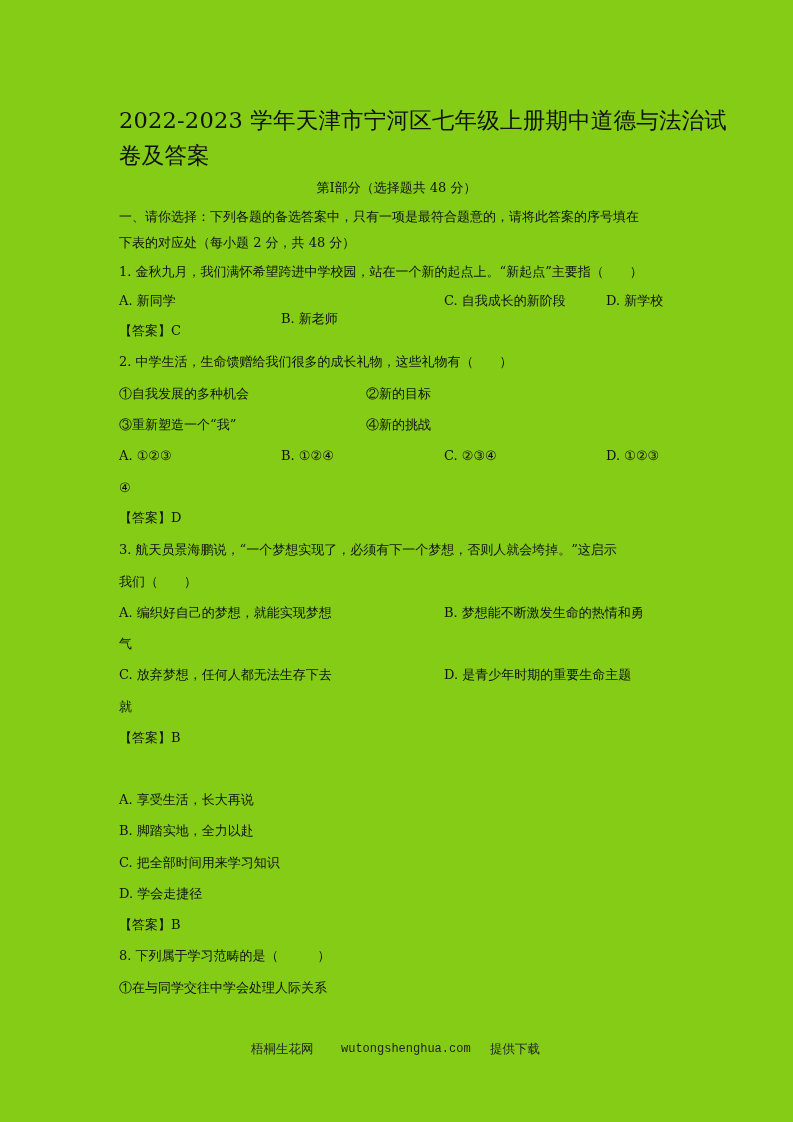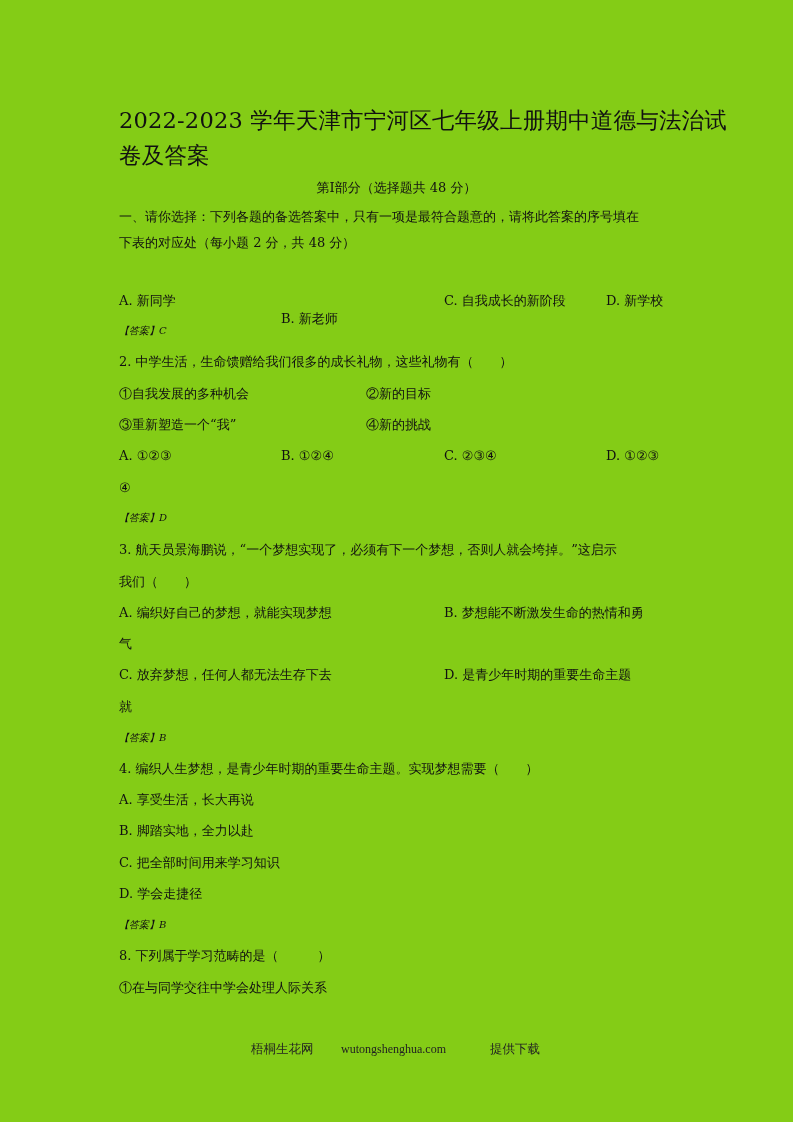--- a/index.html
+++ b/index.html
@@ -5,37 +5,38 @@
   html, body { margin: 0; padding: 0; background: #ffffff; }
   body { width: 793px; height: 1122px; position: relative; overflow: hidden;
          font-family: "DejaVu Serif", "Liberation Serif", serif; color: #111; }
   .page { position: absolute; left: 0; top: 0; width: 793px; height: 1122px; background: #84cc16; }
   .title { position: absolute; left: 119px; width: 560px; font-size: 22.5px; line-height: 24px; letter-spacing: 0.2px; white-space: nowrap; color: #111; }
   .t1 { top: 108px; }
   .t2 { top: 143px; }
   .section { position: absolute; left: 0; width: 793px; top: 180px; text-align: center; font-size: 13px; line-height: 16px; color: #111; }
   .line { position: absolute; left: 119px; font-size: 13px; line-height: 16px; white-space: nowrap; color: #111; text-align: center; }
   .col { position: absolute; font-size: 13px; line-height: 16px; white-space: nowrap; color: #111; }
-  .answer { position: absolute; left: 119px; font-size: 10px; line-height: 16px; white-space: nowrap; color: #111; font-style: italic; }
+  .answer { position: absolute; left: 119px; font-size: 13px; line-height: 16px; white-space: nowrap; color: #111; }
   .footer { position: absolute; top: 1041px; font-size: 12.5px; line-height: 16px; white-space: nowrap; color: #222; }
-  .footer-url { font-family: Liberation Serif, serif; font-size: 12px; }
+  .footer-url { font-family: Liberation Mono, monospace; font-size: 12px; }
 </style>
 </head>
 <body>
 
 <div class="page">
 
   <div class="title t1">2022-2023 学年天津市宁河区七年级上册期中道德与法治试</div>
   <div class="title t2">卷及答案</div>
 
   <div class="section">第Ⅰ部分（选择题共 48 分）</div>
 
   <div class="line" style="top:209px">一、请你选择：下列各题的备选答案中，只有一项是最符合题意的，请将此答案的序号填在</div>
   <div class="line" style="top:235px">下表的对应处（每小题 2 分，共 48 分）</div>
 
+  <div class="line" style="top:264px">1. 金秋九月，我们满怀希望跨进中学校园，站在一个新的起点上。“新起点”主要指（　　）</div>
   <div class="col" style="top:293px;left:119px">A. 新同学</div>
   <div class="col" style="top:311px;left:281px">B. 新老师</div>
   <div class="col" style="top:293px;left:444px">C. 自我成长的新阶段</div>
   <div class="col" style="top:293px;left:606px">D. 新学校</div>
   <div class="answer" style="top:323px">【答案】C</div>
 
   <div class="line" style="top:354px">2. 中学生活，生命馈赠给我们很多的成长礼物，这些礼物有（　　）</div>
   <div class="col" style="top:386px;left:119px">①自我发展的多种机会</div>
   <div class="col" style="top:386px;left:366px">②新的目标</div>
   <div class="col" style="top:417px;left:119px">③重新塑造一个“我”</div>
@@ -50,21 +51,20 @@
   <div class="line" style="top:542px">3. 航天员景海鹏说，“一个梦想实现了，必须有下一个梦想，否则人就会垮掉。”这启示</div>
   <div class="line" style="top:574px">我们（　　）</div>
   <div class="col" style="top:605px;left:119px">A. 编织好自己的梦想，就能实现梦想</div>
   <div class="col" style="top:605px;left:444px">B. 梦想能不断激发生命的热情和勇</div>
   <div class="col" style="top:636px;left:119px">气</div>
   <div class="col" style="top:667px;left:119px">C. 放弃梦想，任何人都无法生存下去</div>
   <div class="col" style="top:667px;left:444px">D. 是青少年时期的重要生命主题</div>
   <div class="col" style="top:699px;left:119px">就</div>
   <div class="answer" style="top:730px">【答案】B</div>
 
-  <div class="line" style="top:761px">4. 编织人生梦想，是青少年时期的重要生命主题。实现梦想需要（　　）</div>
   <div class="col" style="top:792px;left:119px">A. 享受生活，长大再说</div>
   <div class="col" style="top:823px;left:119px">B. 脚踏实地，全力以赴</div>
   <div class="col" style="top:855px;left:119px">C. 把全部时间用来学习知识</div>
   <div class="col" style="top:886px;left:119px">D. 学会走捷径</div>
   <div class="answer" style="top:917px">【答案】B</div>
 
   <div class="line" style="top:948px">8. 下列属于学习范畴的是（　　　）</div>
   <div class="col" style="top:980px;left:119px">①在与同学交往中学会处理人际关系</div>
 
   <div class="footer" style="left:251px">梧桐生花网</div>

